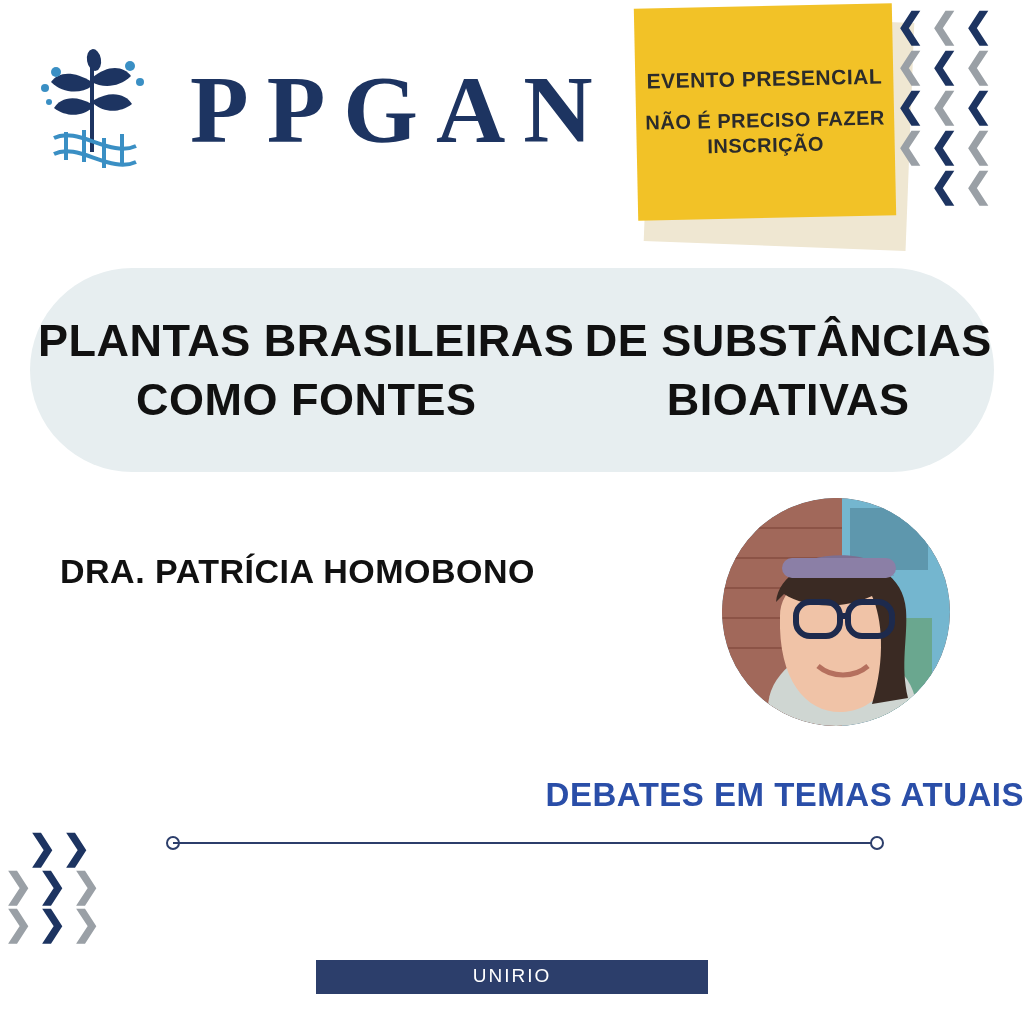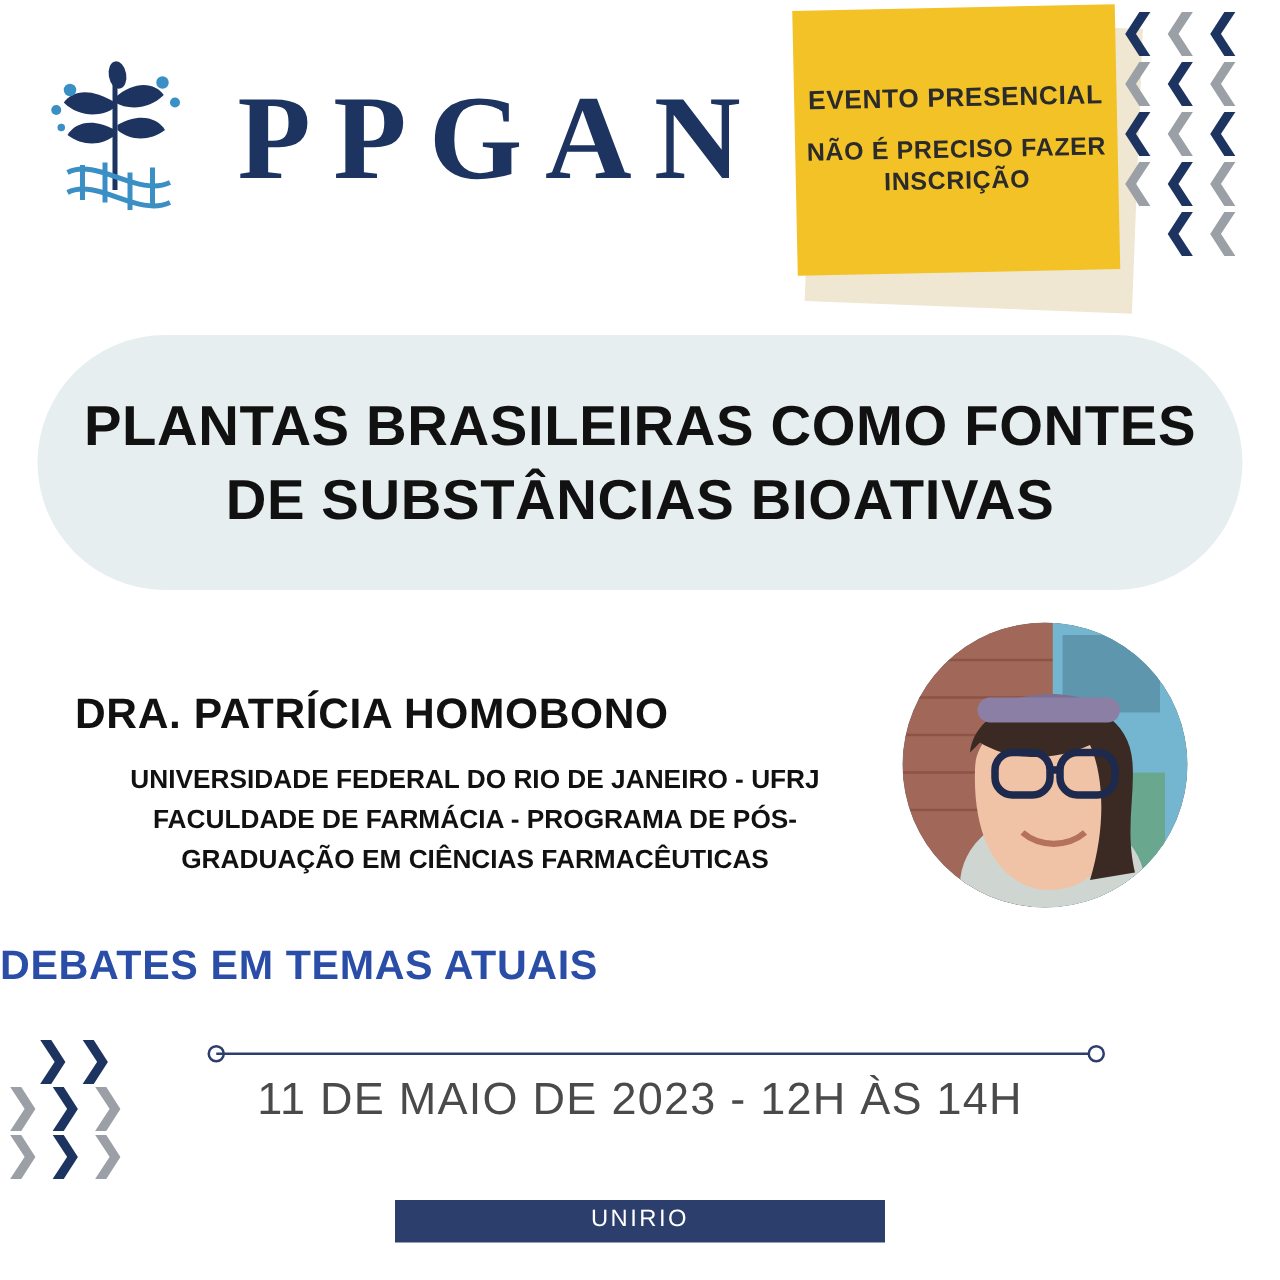--- a/index.html
+++ b/index.html
@@ -117,21 +117,21 @@
   
   .title-banner {
     position: absolute;
     left: 30px;
     top: 268px;
     width: 964px;
     height: 204px;
     background: #e7eef0;
     border-radius: 102px;
     display: flex;
-    flex-direction: column;
+    flex-direction: row;
     align-items: center;
     justify-content: center;
   }
   .title-line {
     font-size: 45px;
     font-weight: bold;
     color: #111111;
     letter-spacing: 0.5px;
     line-height: 1.32;
     text-align: center;
@@ -168,23 +168,23 @@
     height: 228px;
     border-radius: 50%;
     overflow: hidden;
     background: #7fb2c8;
   }
 
   
   .series {
     position: absolute;
     left: 0;
-    top: 753px;
-    width: 1024px;
-    text-align: left;
+    top: 776px;
+    width: 1024px;
+    text-align: right;
     font-size: 33px;
     font-weight: bold;
     color: #2a4ea8;
     letter-spacing: 0.5px;
   }
 
   
   .divider {
     position: absolute;
     left: 166px;
@@ -321,25 +321,20 @@
     <span class="chev navy" style="left:34px; top:76px;">❯</span>
     <span class="chev gray" style="left:68px; top:76px;">❯</span>
   </div>
 
   <div class="title-banner">
     <div class="title-line">PLANTAS BRASILEIRAS COMO FONTES</div>
     <div class="title-line">DE SUBSTÂNCIAS BIOATIVAS</div>
   </div>
 
   <div class="speaker-name">DRA. PATRÍCIA HOMOBONO</div>
-  <div class="speaker-affil">
-    <div>UNIVERSIDADE FEDERAL DO RIO DE JANEIRO - UFRJ</div>
-    <div>FACULDADE DE FARMÁCIA - PROGRAMA DE PÓS-</div>
-    <div>GRADUAÇÃO EM CIÊNCIAS FARMACÊUTICAS</div>
-  </div>
 
   <div class="photo">
     <svg viewBox="0 0 228 228" width="228" height="228" aria-hidden="true">
       <defs>
         <clipPath id="circ">
             <circle cx="114" cy="114" r="114"></circle>
           </clipPath>
       </defs>
       <g clip-path="url(#circ)">
         <rect x="0" y="0" width="228" height="228" fill="#9a5f52"></rect>
@@ -366,19 +361,18 @@
   </div>
 
   <div class="series">DEBATES EM TEMAS ATUAIS</div>
 
   <div class="divider">
     <div class="dot left"></div>
     <div class="divider-line"></div>
     <div class="dot right"></div>
   </div>
 
-  <div class="detail line1">11 DE MAIO DE 2023 - 12H ÀS 14H</div>
 
   <div class="footer">
     <div class="footer-bar">UNIRIO</div>
   </div>
 
 </div>
 
 </body></html>

